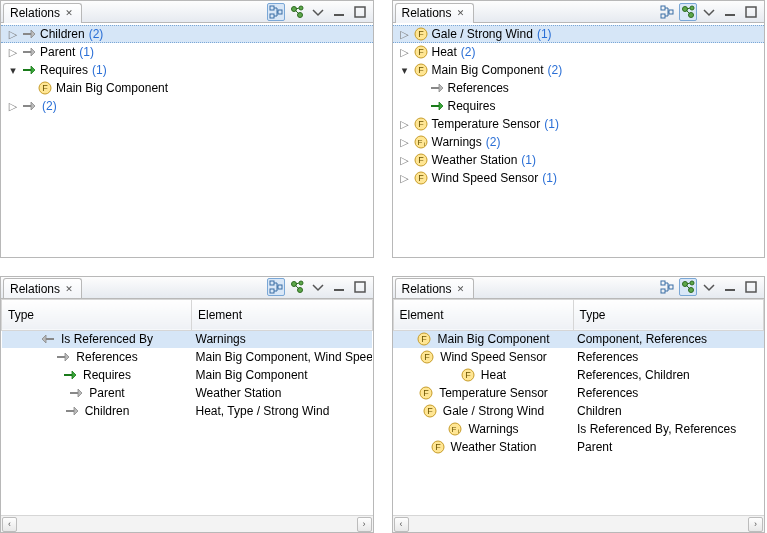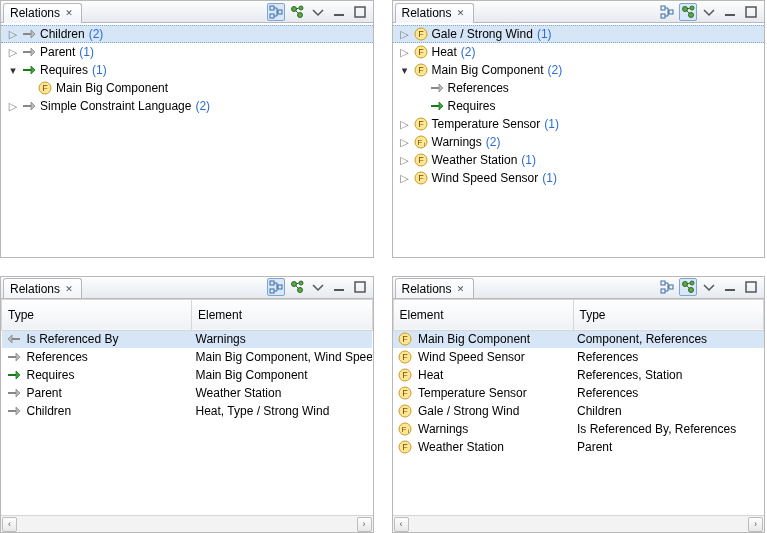--- a/index.html
+++ b/index.html
@@ -126,21 +126,21 @@
   table.grid-table td {
     height: 18px;
     padding: 0 4px;
     border-bottom: 0;
     white-space: nowrap;
     overflow: hidden;
   }
   table.grid-table tr.sel td {
     background: #d6e6f7;
   }
-  .cellwrap { display:flex; align-items:center; gap:3px; }
+  .cellwrap { display:flex; align-items:center; gap:3px;justify-content:center; }
   .scrollbar-h {
     height: 17px;
     border-top: 1px solid #d6d6d6;
     background: #f3f3f3;
     display:flex;
     align-items:center;
     justify-content:space-between;
     padding: 0 1px;
   }
   .sb-btn {
@@ -280,21 +280,20 @@
           </span>
           <span class="lbl">Main Big Component</span>
         </div>
         <div class="row">
           <span class="twisty">▷</span>
           <span class="icon">
             <svg width="16" height="16">
               <use href="#ico-rel-gray"></use>
             </svg>
           </span>
-          <span class="lbl">Simple Constraint Language</span>
           <span class="count">(2)</span>
         </div>
       </div>
   </div>
 
   <div class="pane">
     <div class="tabbar">
       <div class="tab">
         <span class="title">Relations</span>
         <span class="close">✕</span>
@@ -621,21 +620,21 @@
               <td>
                 <div class="cellwrap">
                   <span class="icon">
                     <svg width="16" height="16">
                       <use href="#ico-feat"></use>
                     </svg>
                   </span>
                   <span>Heat</span>
                 </div>
               </td>
-              <td><span>References, Station</span></td>
+              <td><span>References, Children</span></td>
             </tr>
             <tr>
               <td>
                 <div class="cellwrap">
                   <span class="icon">
                     <svg width="16" height="16">
                       <use href="#ico-feat"></use>
                     </svg>
                   </span>
                   <span>Temperature Sensor</span>

